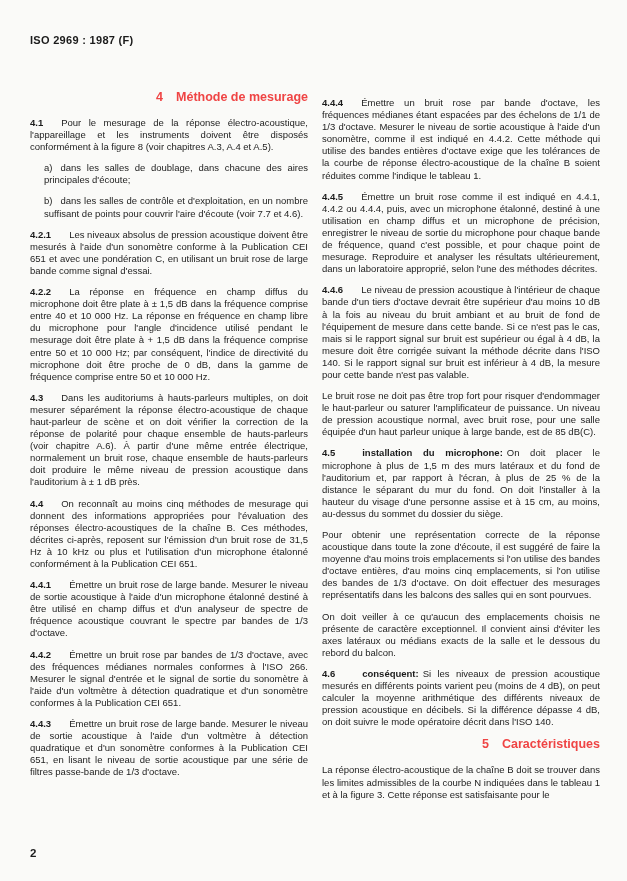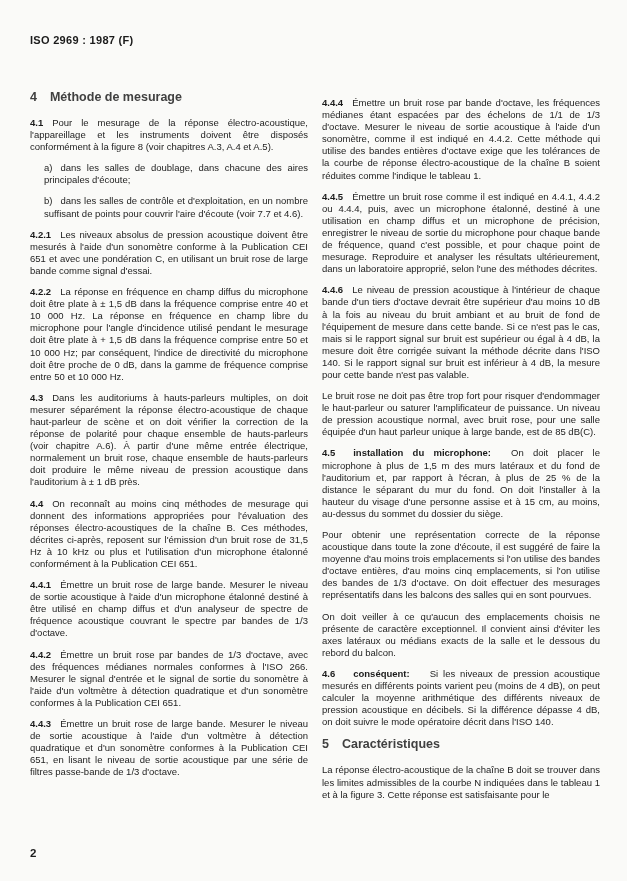--- a/index.html
+++ b/index.html
@@ -36,37 +36,37 @@
     font-size: 9.5px;
     line-height: 12.1px;
     text-align: justify;
     hyphens: auto;
   }
   .col-right { padding-top: 7px; }
   h2.sec {
     font-size: 12.5px;
     line-height: 14px;
     font-weight: bold;
-    color: #404040;
+    color: #ef4444;
     margin: 0 0 13px 0;
-    text-align: left;
+    text-align: right;
   }
   h2.sec.spaced { }
   h2.sec .hnum { margin-right: 13px; }
   p.para, p.item {
     margin: 0 0 9px 0;
   }
   p .num {
     font-weight: bold;
-    margin-right: 9px;
+    margin-right: 18px;
     color: #1b1b1b;
   }
   p .lead {
     font-weight: bold;
-    margin-right: 20px;
+    margin-right: 4px;
     color: #1b1b1b;
     padding-left: 9px;
   }
   p.item {
     margin-left: 14px;
   }
   p.item .marker {
     margin-right: 8px;
   }
   .page-number {

